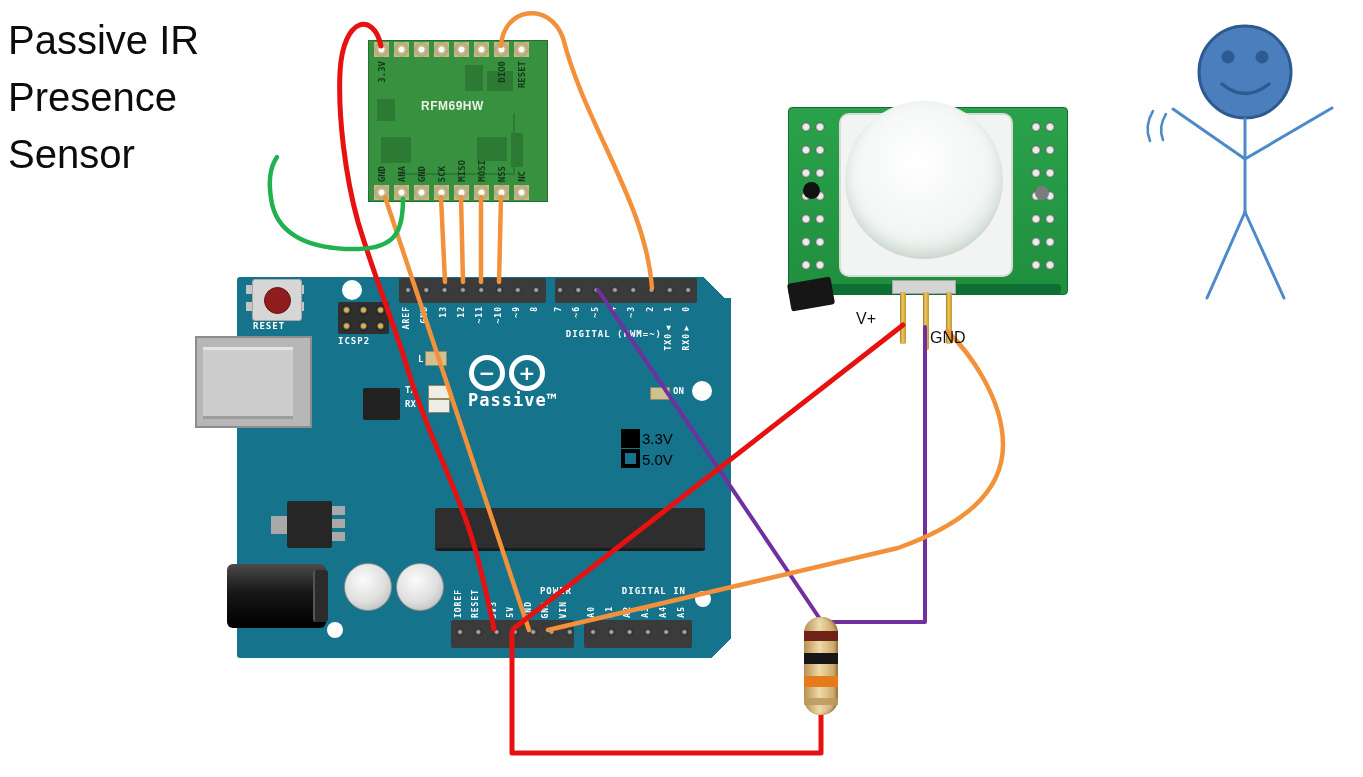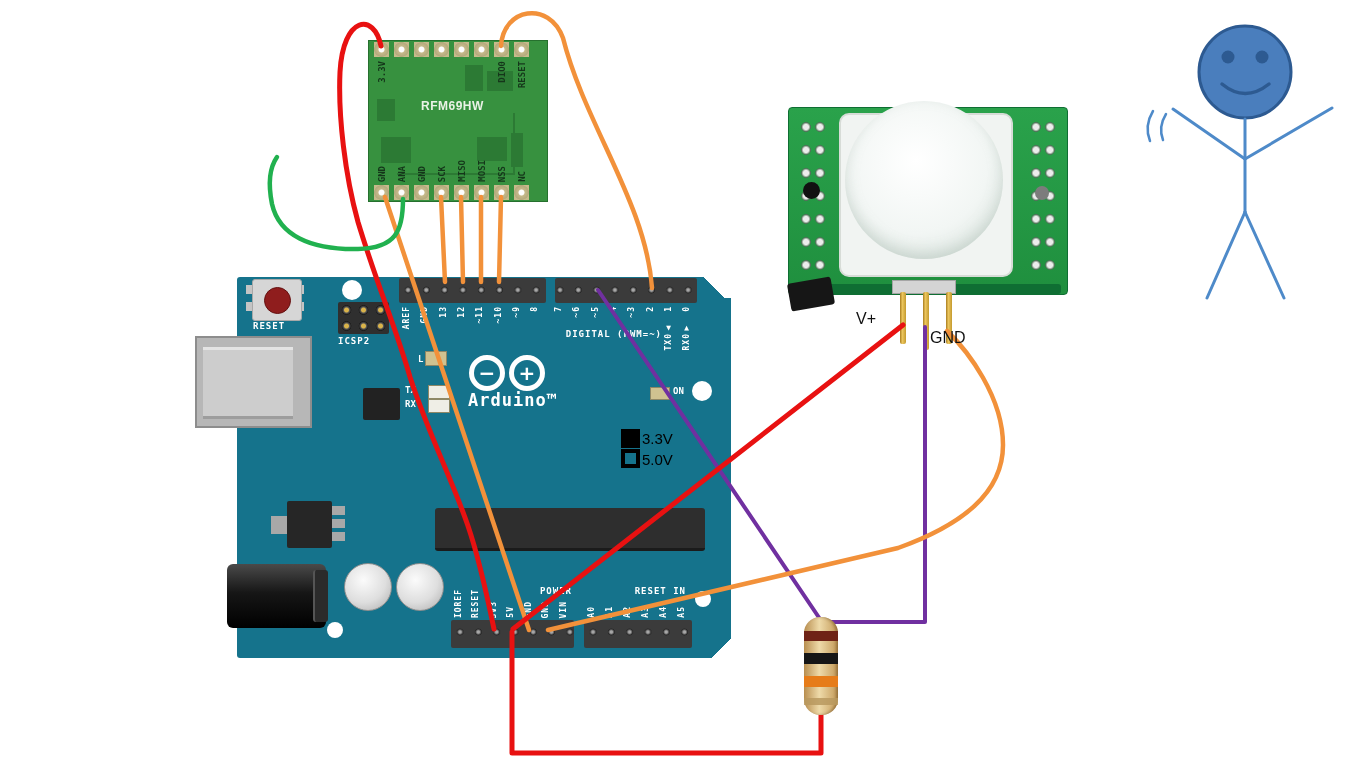--- a/index.html
+++ b/index.html
@@ -49,20 +49,23 @@
   
   #wires{left:0;top:0;z-index:5;pointer-events:none;}
   
   .pinlabel{position:absolute;font:16px "Liberation Sans",sans-serif;color:#111;z-index:7;}
 </style>
 </head>
 <body>
 
 <div id="canvas">
 
+  <div id="title" class="abs">Passive IR
+Presence
+Sensor</div>
 
   <div id="board" class="abs">
 
     <div class="abs" style="left:9px;top:8px;width:6px;height:9px;background:#c4c4c4;"></div>
     <div class="abs" style="left:9px;top:25px;width:6px;height:9px;background:#c4c4c4;"></div>
     <div class="abs" style="left:61px;top:8px;width:6px;height:9px;background:#c4c4c4;"></div>
     <div class="abs" style="left:61px;top:25px;width:6px;height:9px;background:#c4c4c4;"></div>
     <div class="abs" style="left:15px;top:2px;width:48px;height:40px;background:#d6d6d6;border:1px solid #a8a8a8;border-radius:3px;"></div>
     <div class="abs" style="left:27px;top:10px;width:25px;height:25px;background:#8f1d1d;border:1px solid #641010;border-radius:50%;"></div>
     <div class="boardtext" style="left:16px;top:44px;">RESET</div>
@@ -101,21 +104,21 @@
     <div class="led" style="left:191px;top:108px;width:20px;height:12px;background:#efeee6;"></div>
     <span class="ledlab" style="left:168px;top:122px;">RX</span>
     <div class="led" style="left:191px;top:122px;width:20px;height:12px;background:#efeee6;"></div>
 
     <div class="logo-circle" style="left:232px;top:78px;">
         <span>−</span>
       </div>
     <div class="logo-circle" style="left:272px;top:78px;">
         <span>+</span>
       </div>
-    <div class="abs" style="left:231px;top:113px;font:bold 17px 'DejaVu Sans Mono',monospace;color:#fff;letter-spacing:1px;">Arduino™</div>
+    <div class="abs" style="left:231px;top:113px;font:bold 17px 'DejaVu Sans Mono',monospace;color:#fff;letter-spacing:1px;">Passive™</div>
 
     <div class="led" style="left:413px;top:110px;width:18px;height:11px;background:#cfc290;"></div>
     <span class="ledlab" style="left:436px;top:109px;">ON</span>
     <div class="hole" style="left:455px;top:104px;width:20px;height:20px;"></div>
 
     <div class="abs" style="left:384px;top:152px;width:19px;height:19px;background:#000;"></div>
     <div class="abs" style="left:384px;top:172px;width:19px;height:19px;border:4px solid #000;box-sizing:border-box;"></div>
     <span class="abs" style="left:405px;top:152px;font-size:15px;line-height:19px;color:#000;">3.3V</span>
     <span class="abs" style="left:405px;top:173px;font-size:15px;line-height:19px;color:#000;">5.0V</span>
 
@@ -133,21 +136,21 @@
 
     <div class="abs" style="left:-10px;top:287px;width:99px;height:64px;border-radius:6px;background:linear-gradient(#4a4a4a,#161616 45%,#000);"></div>
     <div class="abs" style="left:76px;top:293px;width:13px;height:52px;border-radius:3px;background:#2b2b2b;border-left:2px solid #555;"></div>
 
     <div class="abs" style="left:-42px;top:59px;width:113px;height:88px;background:#b7b7b7;border:2px solid #8d8d8d;"></div>
     <div class="abs" style="left:-34px;top:70px;width:90px;height:66px;background:#cdcdcd;border-top:3px solid #e4e4e4;border-bottom:3px solid #9d9d9d;"></div>
 
     <div class="hdr" style="left:214px;top:343px;width:123px;height:28px;"></div>
     <div class="hdr" style="left:347px;top:343px;width:108px;height:28px;"></div>
     <div class="boardtext" style="left:214px;top:309px;width:121px;text-align:right;">POWER</div>
-    <div class="boardtext" style="left:347px;top:309px;width:102px;text-align:right;">RESET IN</div>
+    <div class="boardtext" style="left:347px;top:309px;width:102px;text-align:right;">DIGITAL IN</div>
     <span class="vlab vb" style="left:218px;">IOREF</span>
     <span class="vlab vb" style="left:235px;">RESET</span>
     <span class="vlab vb" style="left:253px;">3V3</span>
     <span class="vlab vb" style="left:270px;">5V</span>
     <span class="vlab vb" style="left:288px;">GND</span>
     <span class="vlab vb" style="left:305px;">GND</span>
     <span class="vlab vb" style="left:323px;">VIN</span>
     <span class="vlab vb" style="left:351px;">A0</span>
     <span class="vlab vb" style="left:369px;">A1</span>
     <span class="vlab vb" style="left:387px;">A2</span>

